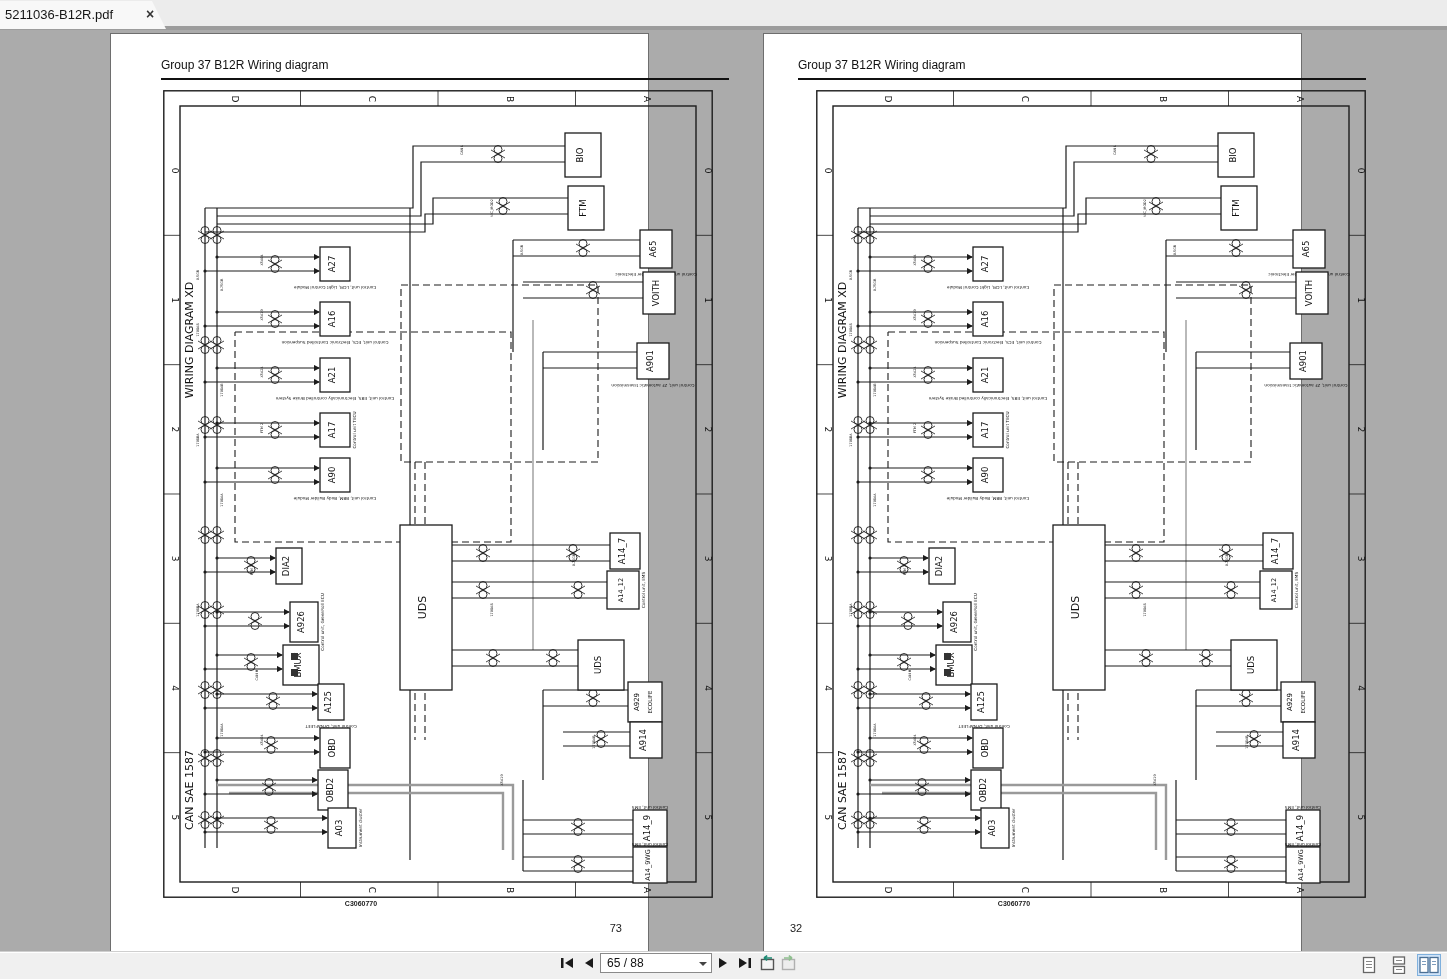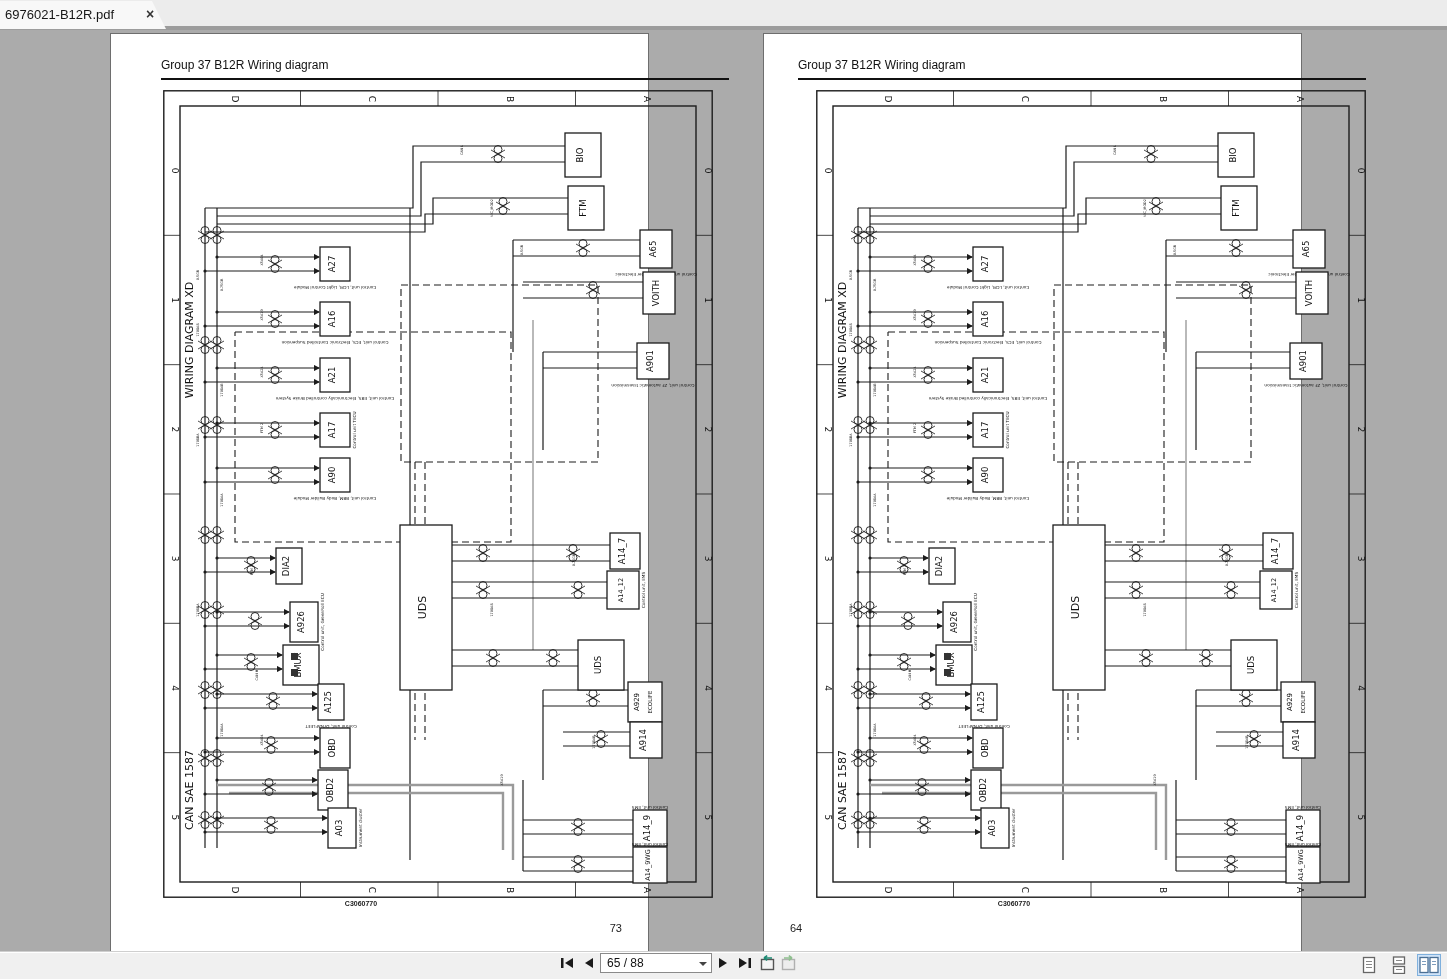--- a/index.html
+++ b/index.html
@@ -46,21 +46,21 @@
   .vbtn{width:24px;height:22px;display:flex;align-items:center;justify-content:center;cursor:pointer;}
   .vbtn.active{background:#cfe3f8;border:1px solid #7fb0dd;box-sizing:border-box;}
 </style>
 </head>
 <body>
 
 <div class="window">
 
   <div class="tabbar">
     <div class="tab">
-      <span class="tab-title">6976021-B12R.pdf</span>
+      <span class="tab-title">5211036-B12R.pdf</span>
       <span class="tab-close">×</span>
     </div>
   </div>
 
   <div class="canvas">
 
     <div class="page p0">
       <div class="page-header">Group 37 B12R Wiring diagram</div>
       <div class="page-rule"></div>
       <svg class="diagram" id="diag0" viewBox="0 0 550 808" width="550" height="808">
@@ -1010,21 +1010,21 @@
           <text x="360" y="160" font-size="3.4" text-anchor="middle" fill="#222" transform="rotate(-90 360 160)">0.5GR</text>
           <text x="412" y="470" font-size="3.4" text-anchor="middle" fill="#222" transform="rotate(-90 412 470)">0.75GR</text>
           <text x="330" y="520" font-size="3.4" text-anchor="middle" fill="#222" transform="rotate(-90 330 520)">1708A8</text>
           <text x="432" y="652" font-size="3.4" text-anchor="middle" fill="#222" transform="rotate(-90 432 652)">1708AB</text>
           <text x="36" y="520" font-size="3.4" text-anchor="middle" fill="#222" transform="rotate(-90 36 520)">1708BA</text>
           <text x="60" y="640" font-size="3.4" text-anchor="middle" fill="#222" transform="rotate(-90 60 640)">1708AA</text>
           <text x="100" y="650" font-size="3.4" text-anchor="middle" fill="#222" transform="rotate(-90 100 650)">X5A04</text>
           <text x="340" y="690" font-size="3.4" text-anchor="middle" fill="#222" transform="rotate(-90 340 690)">X5A19</text>
         </svg>
       <div class="caption">C3060770</div>
-      <div class="pagenum left">64</div>
+      <div class="pagenum left">32</div>
     </div>
 
   </div>
 
   <div class="toolbar">
     <div class="nav">
       <div class="tbtn">
         <svg width="16" height="14">
             <rect x="2" y="2" width="2.5" height="10" fill="#1a1a1a"></rect>
             <polygon points="14,2 6,7 14,12" fill="#1a1a1a"></polygon>

